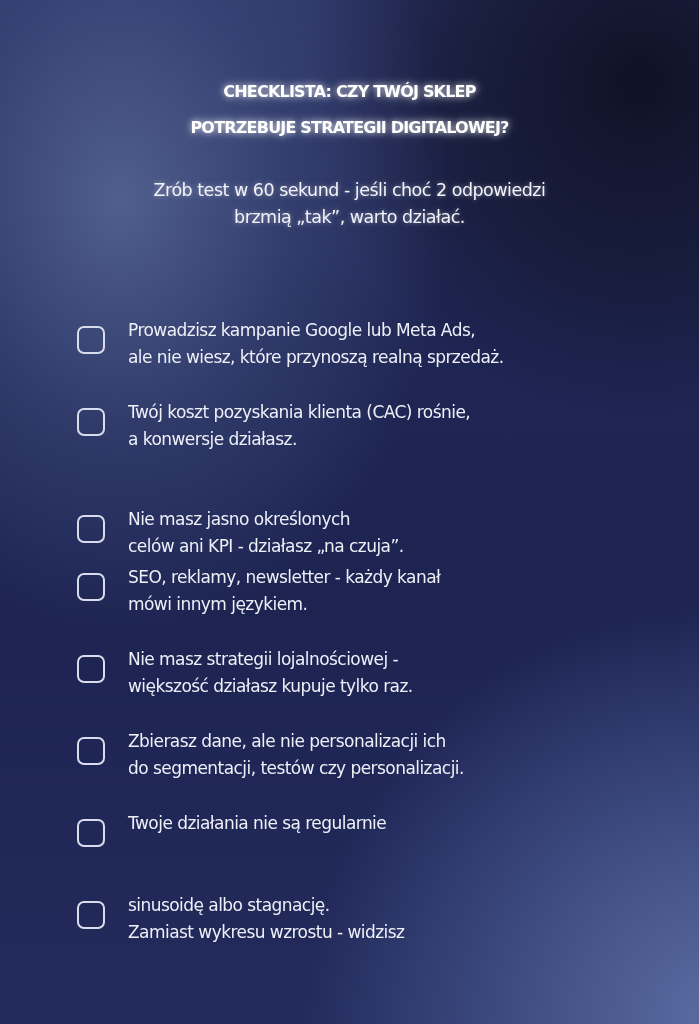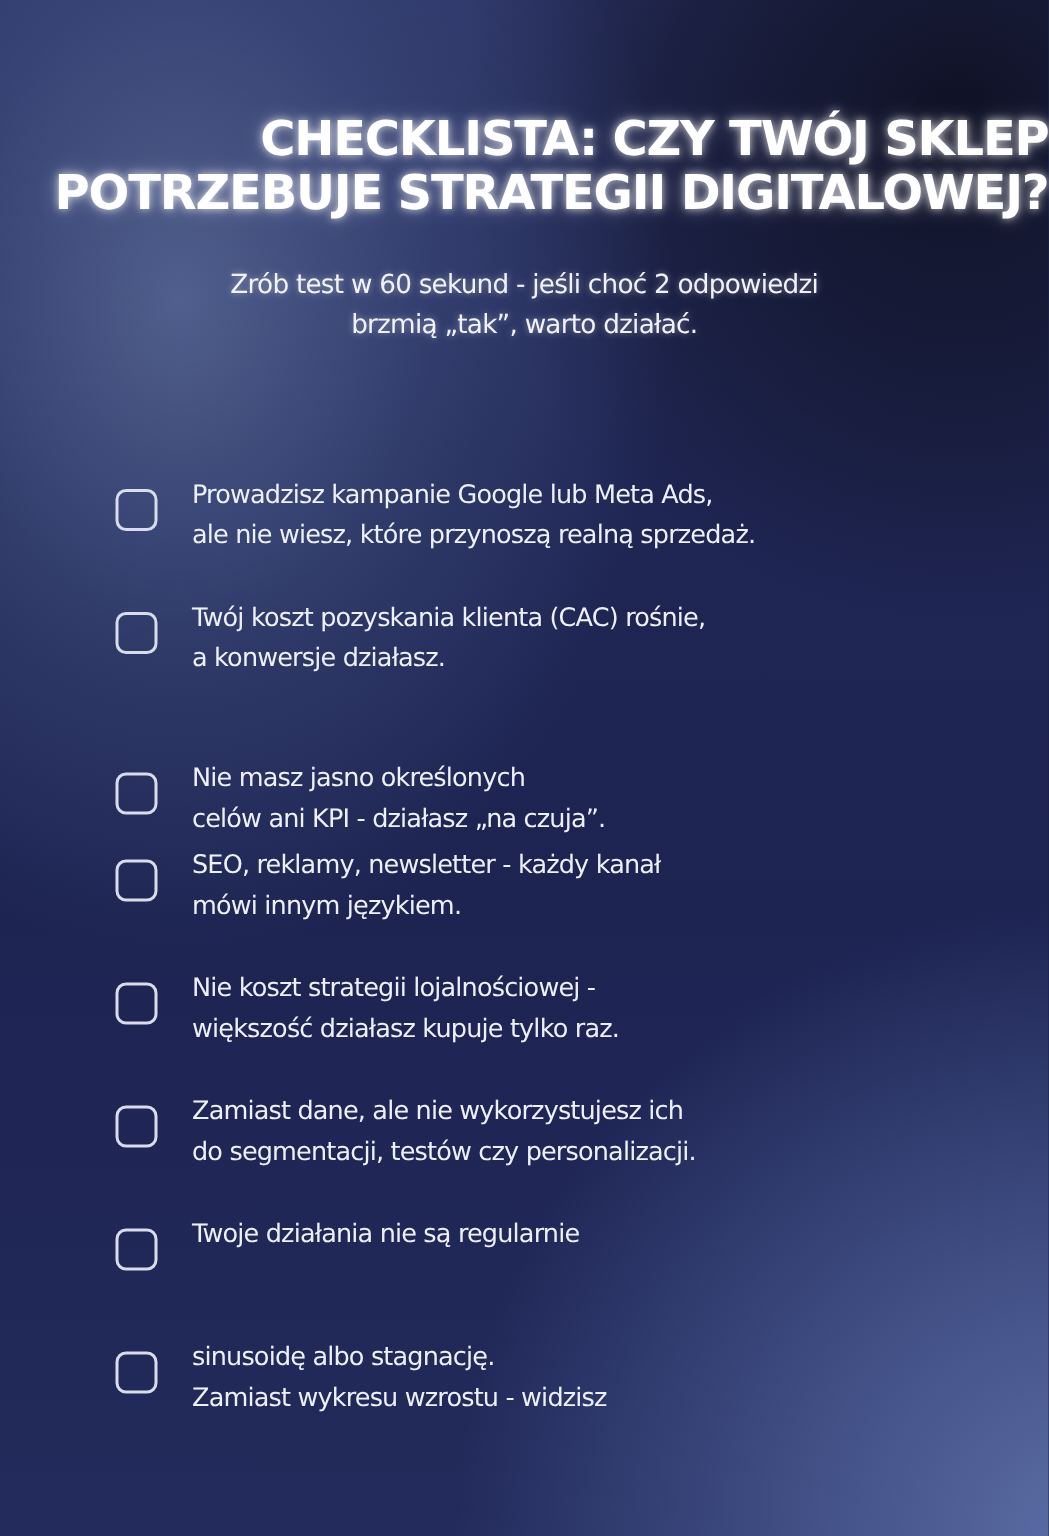--- a/index.html
+++ b/index.html
@@ -22,24 +22,24 @@
     }
     .page {
       position: absolute;
       inset: 0;
     }
     .title {
       position: absolute;
       top: 74px;
       left: 0;
       width: 699px;
-      text-align: right;
+      text-align: center;
       font-family: "DejaVu Sans", sans-serif;
       font-weight: bold;
-      font-size: 32px;
+      font-size: 16px;
       line-height: 36px;
       letter-spacing: -0.8px;
       color: #ffffff;
       text-shadow: 0 0 6px rgba(255,255,255,0.75), 0 0 14px rgba(255,255,255,0.35);
       margin: 0;
     }
     .title span { display: block; }
     .subtitle {
       position: absolute;
       top: 177px;
@@ -135,28 +135,28 @@
     <li class="item" style="top:247px;">
       <div class="checkbox"></div>
       <div class="item-text">
         <span>SEO, reklamy, newsletter - każdy kanał</span>
         <span>mówi innym językiem.</span>
       </div>
     </li>
     <li class="item" style="top:329px;">
       <div class="checkbox"></div>
       <div class="item-text">
-        <span>Nie koszt strategii lojalnościowej -</span>
+        <span>Nie masz strategii lojalnościowej -</span>
         <span>większość działasz kupuje tylko raz.</span>
       </div>
     </li>
     <li class="item" style="top:411px;">
       <div class="checkbox"></div>
       <div class="item-text">
-        <span>Zamiast dane, ale nie wykorzystujesz ich</span>
+        <span>Zbierasz dane, ale nie personalizacji ich</span>
         <span>do segmentacji, testów czy personalizacji.</span>
       </div>
     </li>
     <li class="item" style="top:493px;">
       <div class="checkbox"></div>
       <div class="item-text">
         <span>Twoje działania nie są regularnie</span>
       </div>
     </li>
     <li class="item" style="top:575px;">

